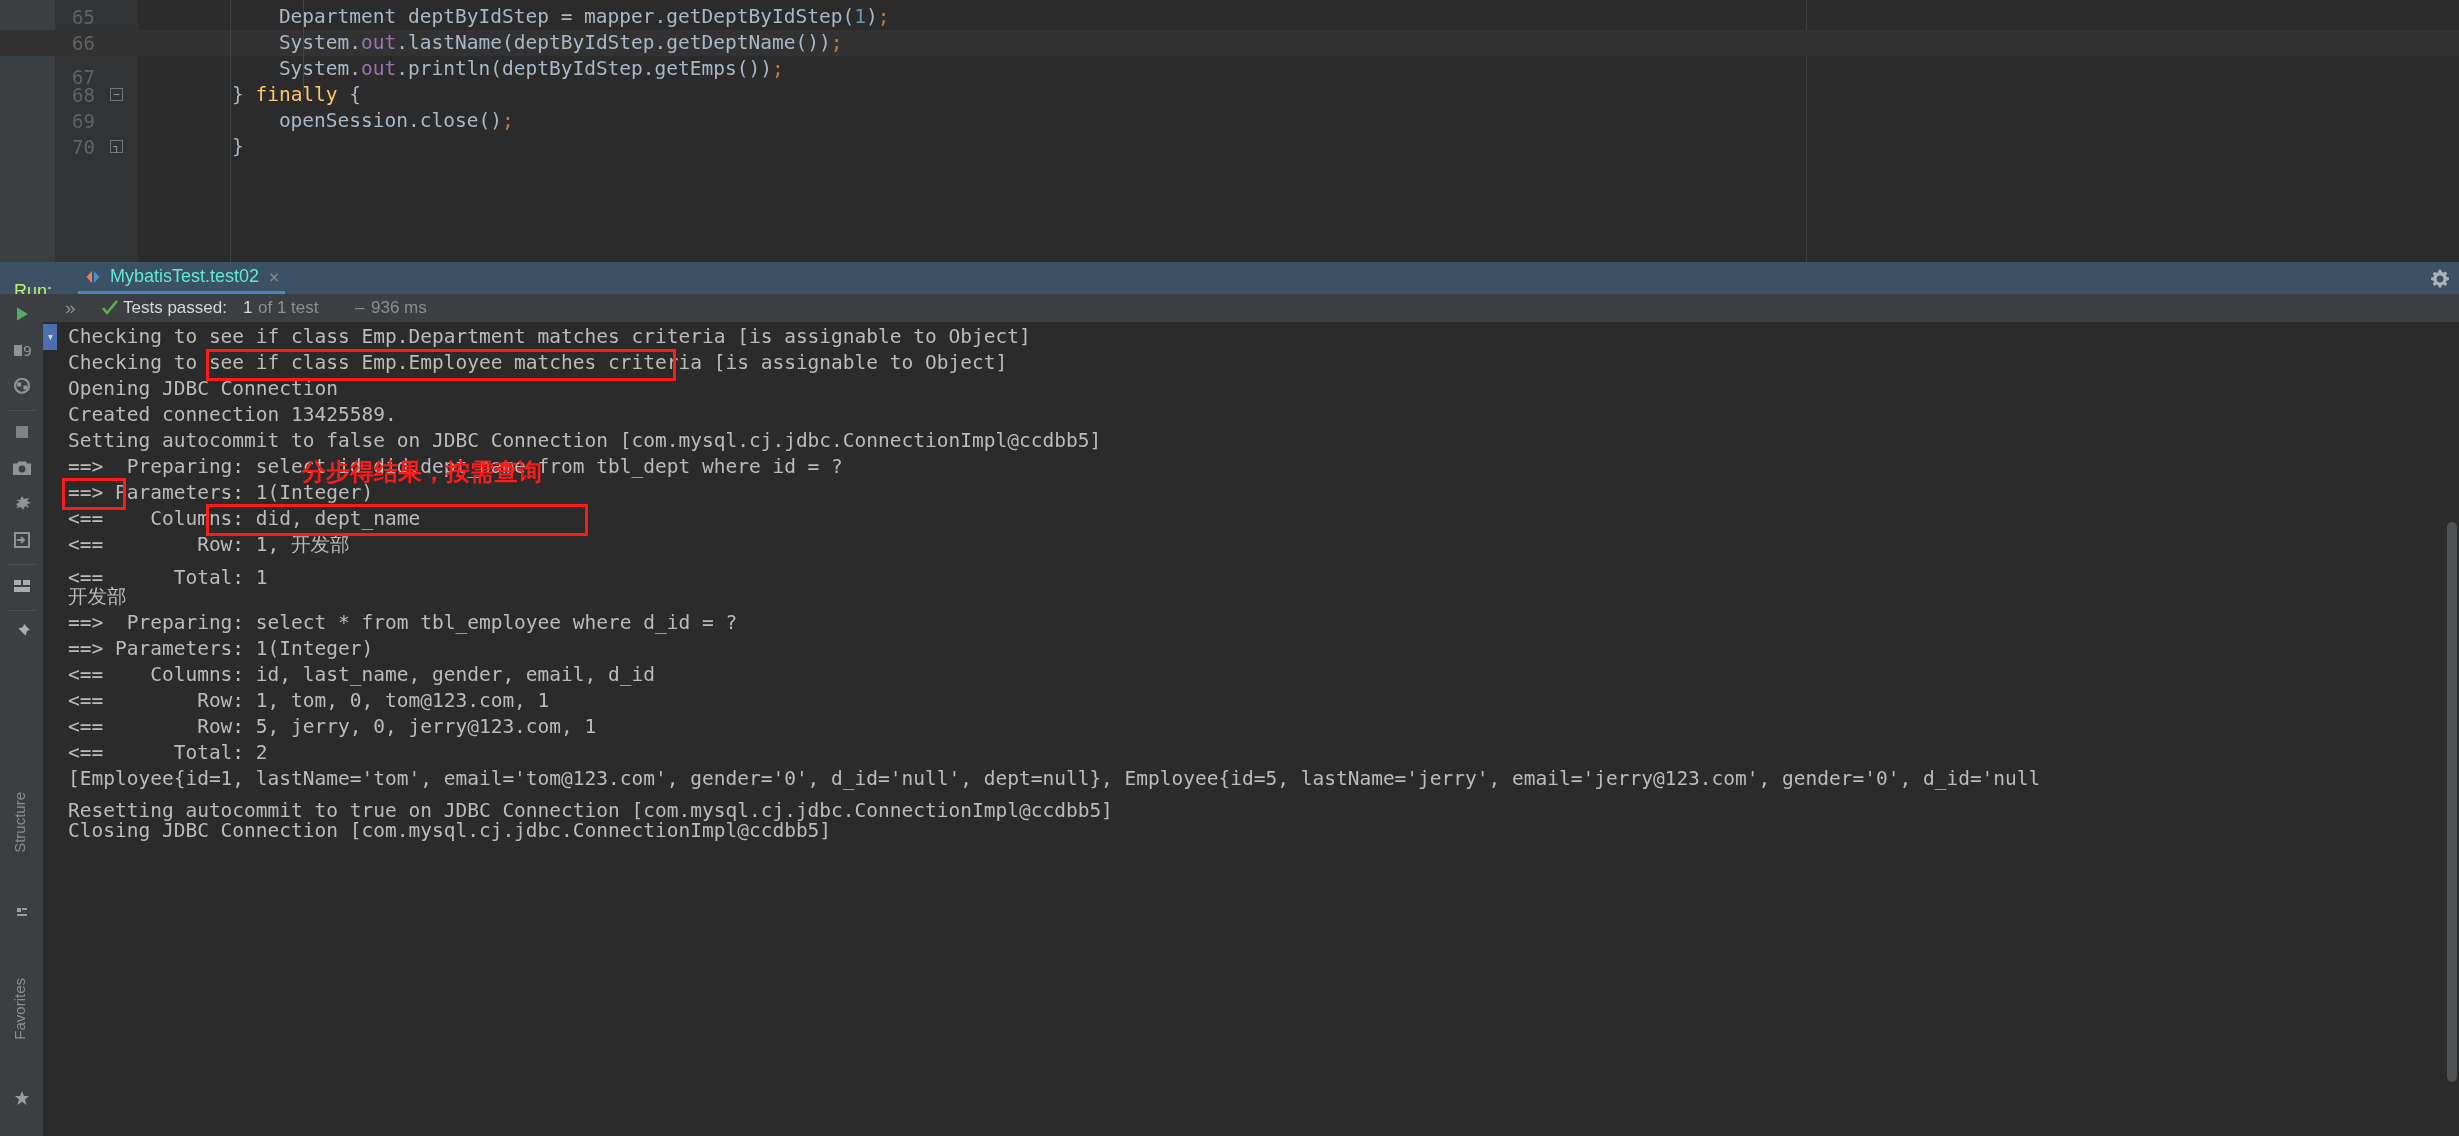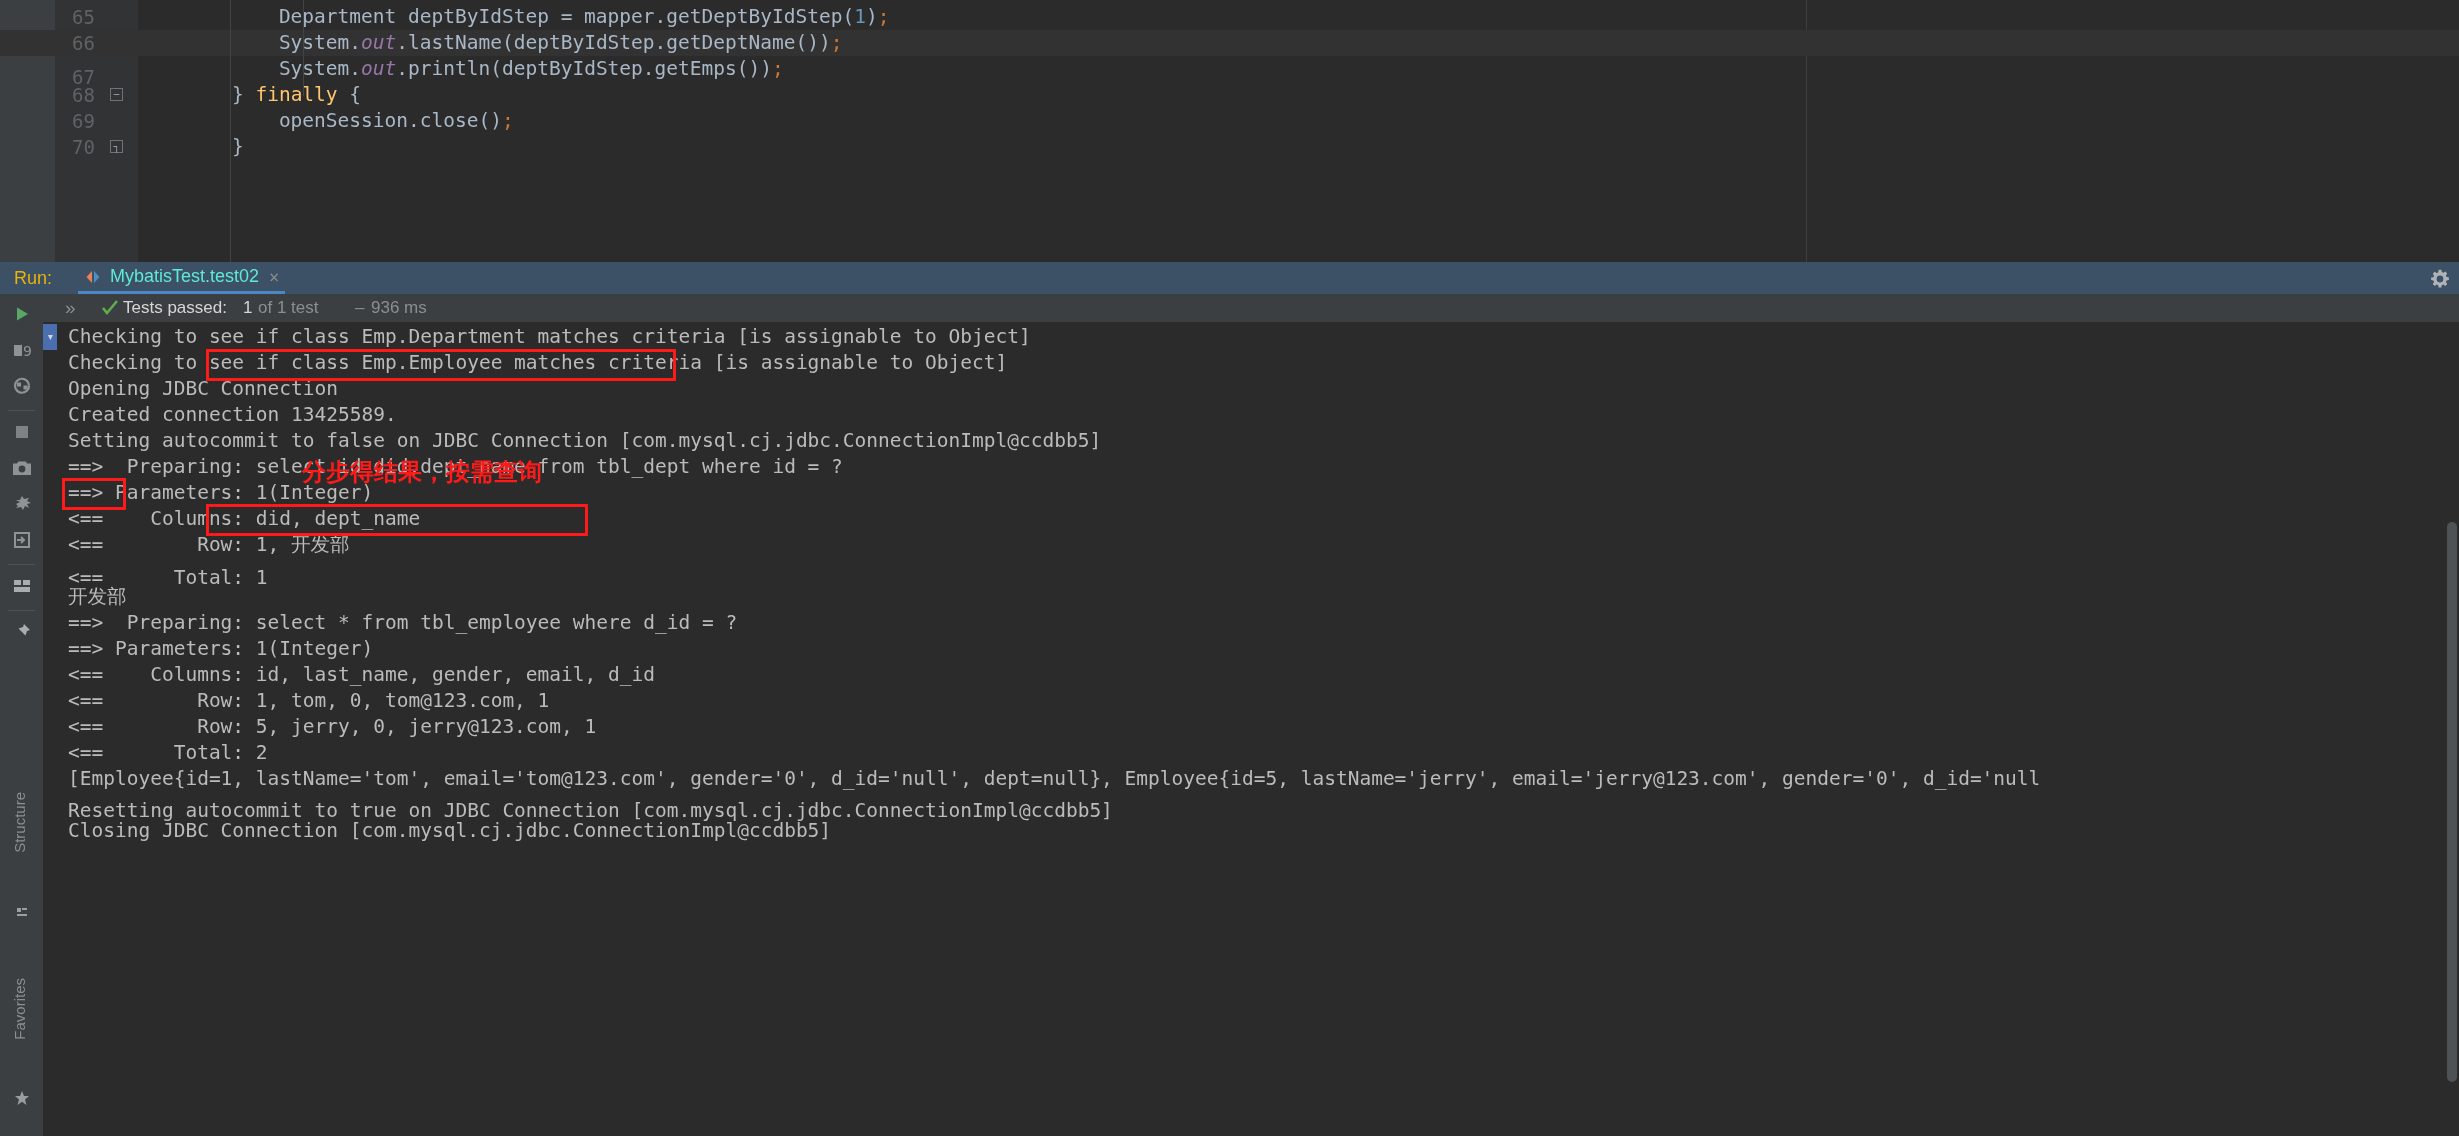--- a/index.html
+++ b/index.html
@@ -43,42 +43,42 @@
     position: absolute; left: 0; width: 95px; text-align: right;
     color: #606366; font-size: 19px; line-height: 26px;
     font-family: "DejaVu Sans Mono", monospace;
   }
   .code-text {
     position: absolute; left: 138px; white-space: pre;
     font-size: 19.5px; line-height: 26px; color: #a9b7c6;
     font-family: "DejaVu Sans Mono", monospace;
   }
   .tok-kw-y { color: #ffc66d; }
-  .tok-static { color: #9876aa; font-style: italic; }
+  .tok-static { color: #9876aa; }
   .tok-num { color: #6897bb; }
   .tok-semi { color: #cc7832; }
   .tok-plain { color: #a9b7c6; }
 
   .fold-marker {
     position: absolute; width: 13px; height: 13px;
     border: 1px solid #6e7375; color: #9a9da0;
     font-size: 11px; line-height: 11px; text-align: center;
   }
   .indent-guide {
     position: absolute; width: 1px; background: #404446;
   }
 
   
   .run-header {
     position: absolute; left: 0; top: 262px; width: 2459px; height: 32px;
     background: #3c5066;
   }
   .run-label {
-    position: absolute; left: 14px; top: 262px; height: 32px; line-height: 32px;
-    color: #eab308; font-size: 18px;
+    position: absolute; left: 14px; top: 275px; height: 32px; line-height: 32px;
+    color: #bef264; font-size: 18px;
     font-family: "Liberation Sans", sans-serif;
   }
   .run-tab {
     position: absolute; left: 78px; top: 262px; height: 32px;
     padding: 0 6px; border-bottom: 3px solid #4a88c7;
     display: flex; align-items: center; gap: 8px;
   }
   .run-tab-icon { width: 18px; height: 18px; position: relative; }
   .run-tab-name {
     color: #5eead4; font-size: 18px;

